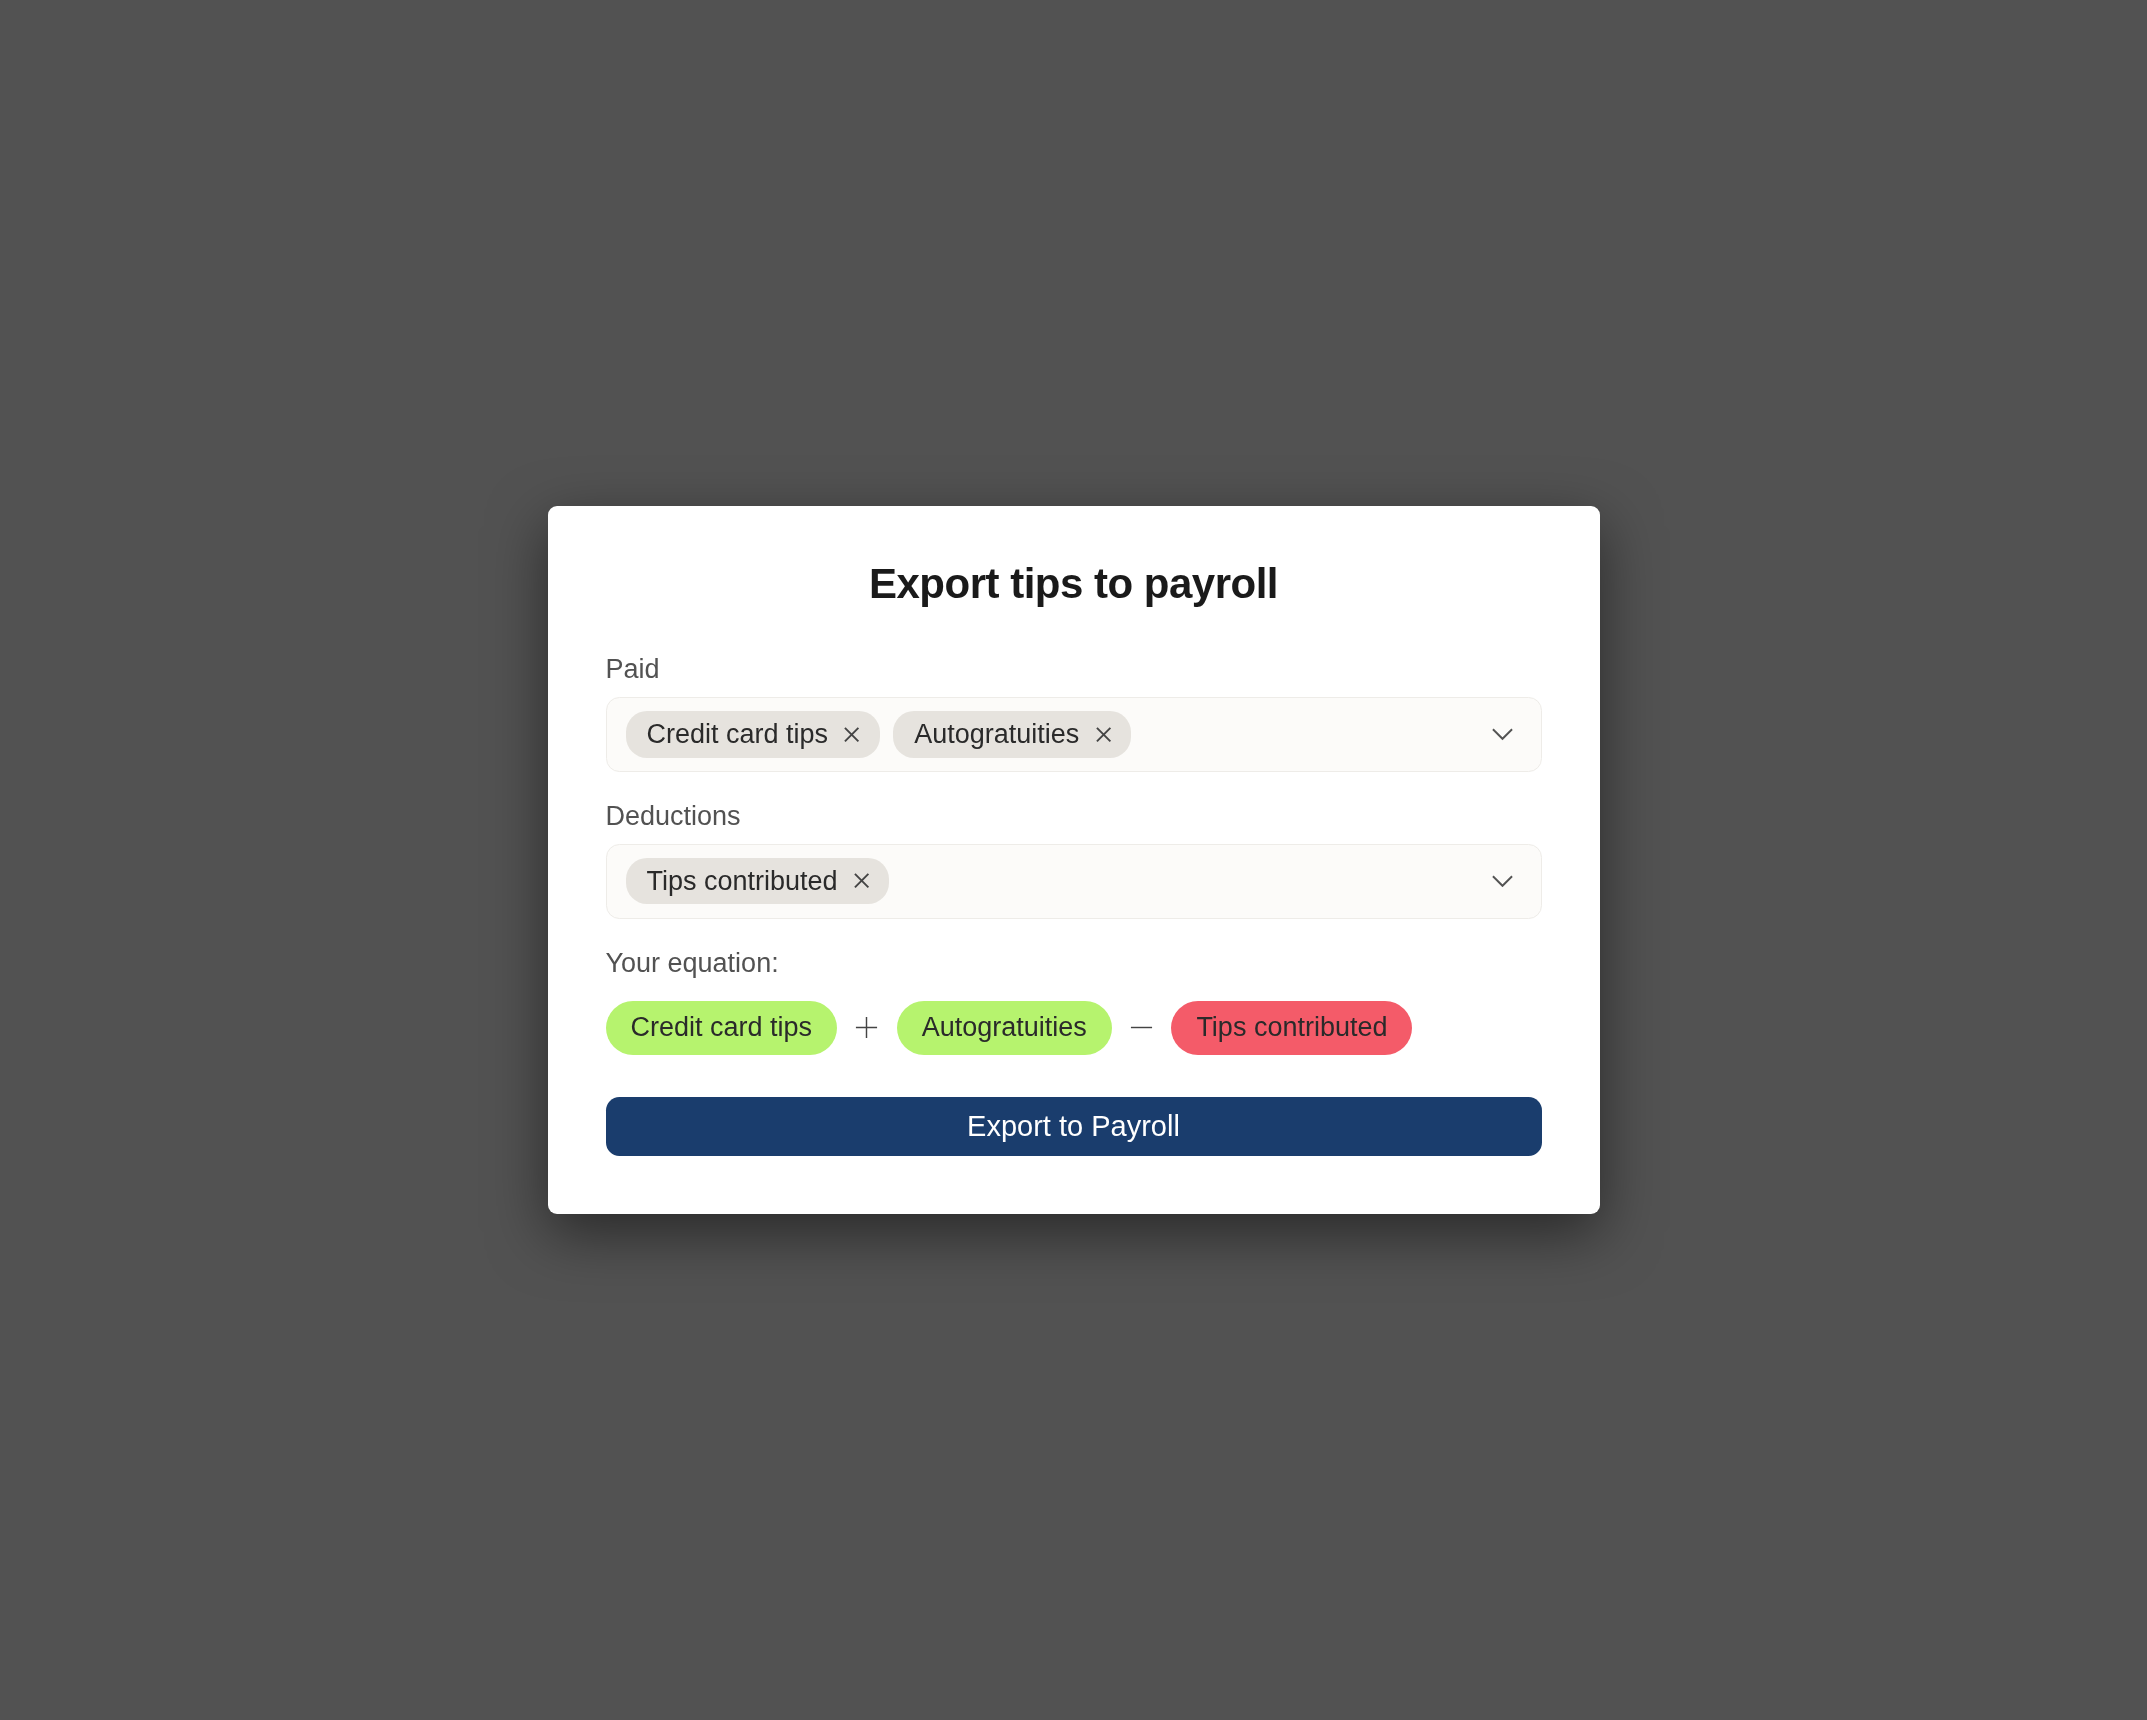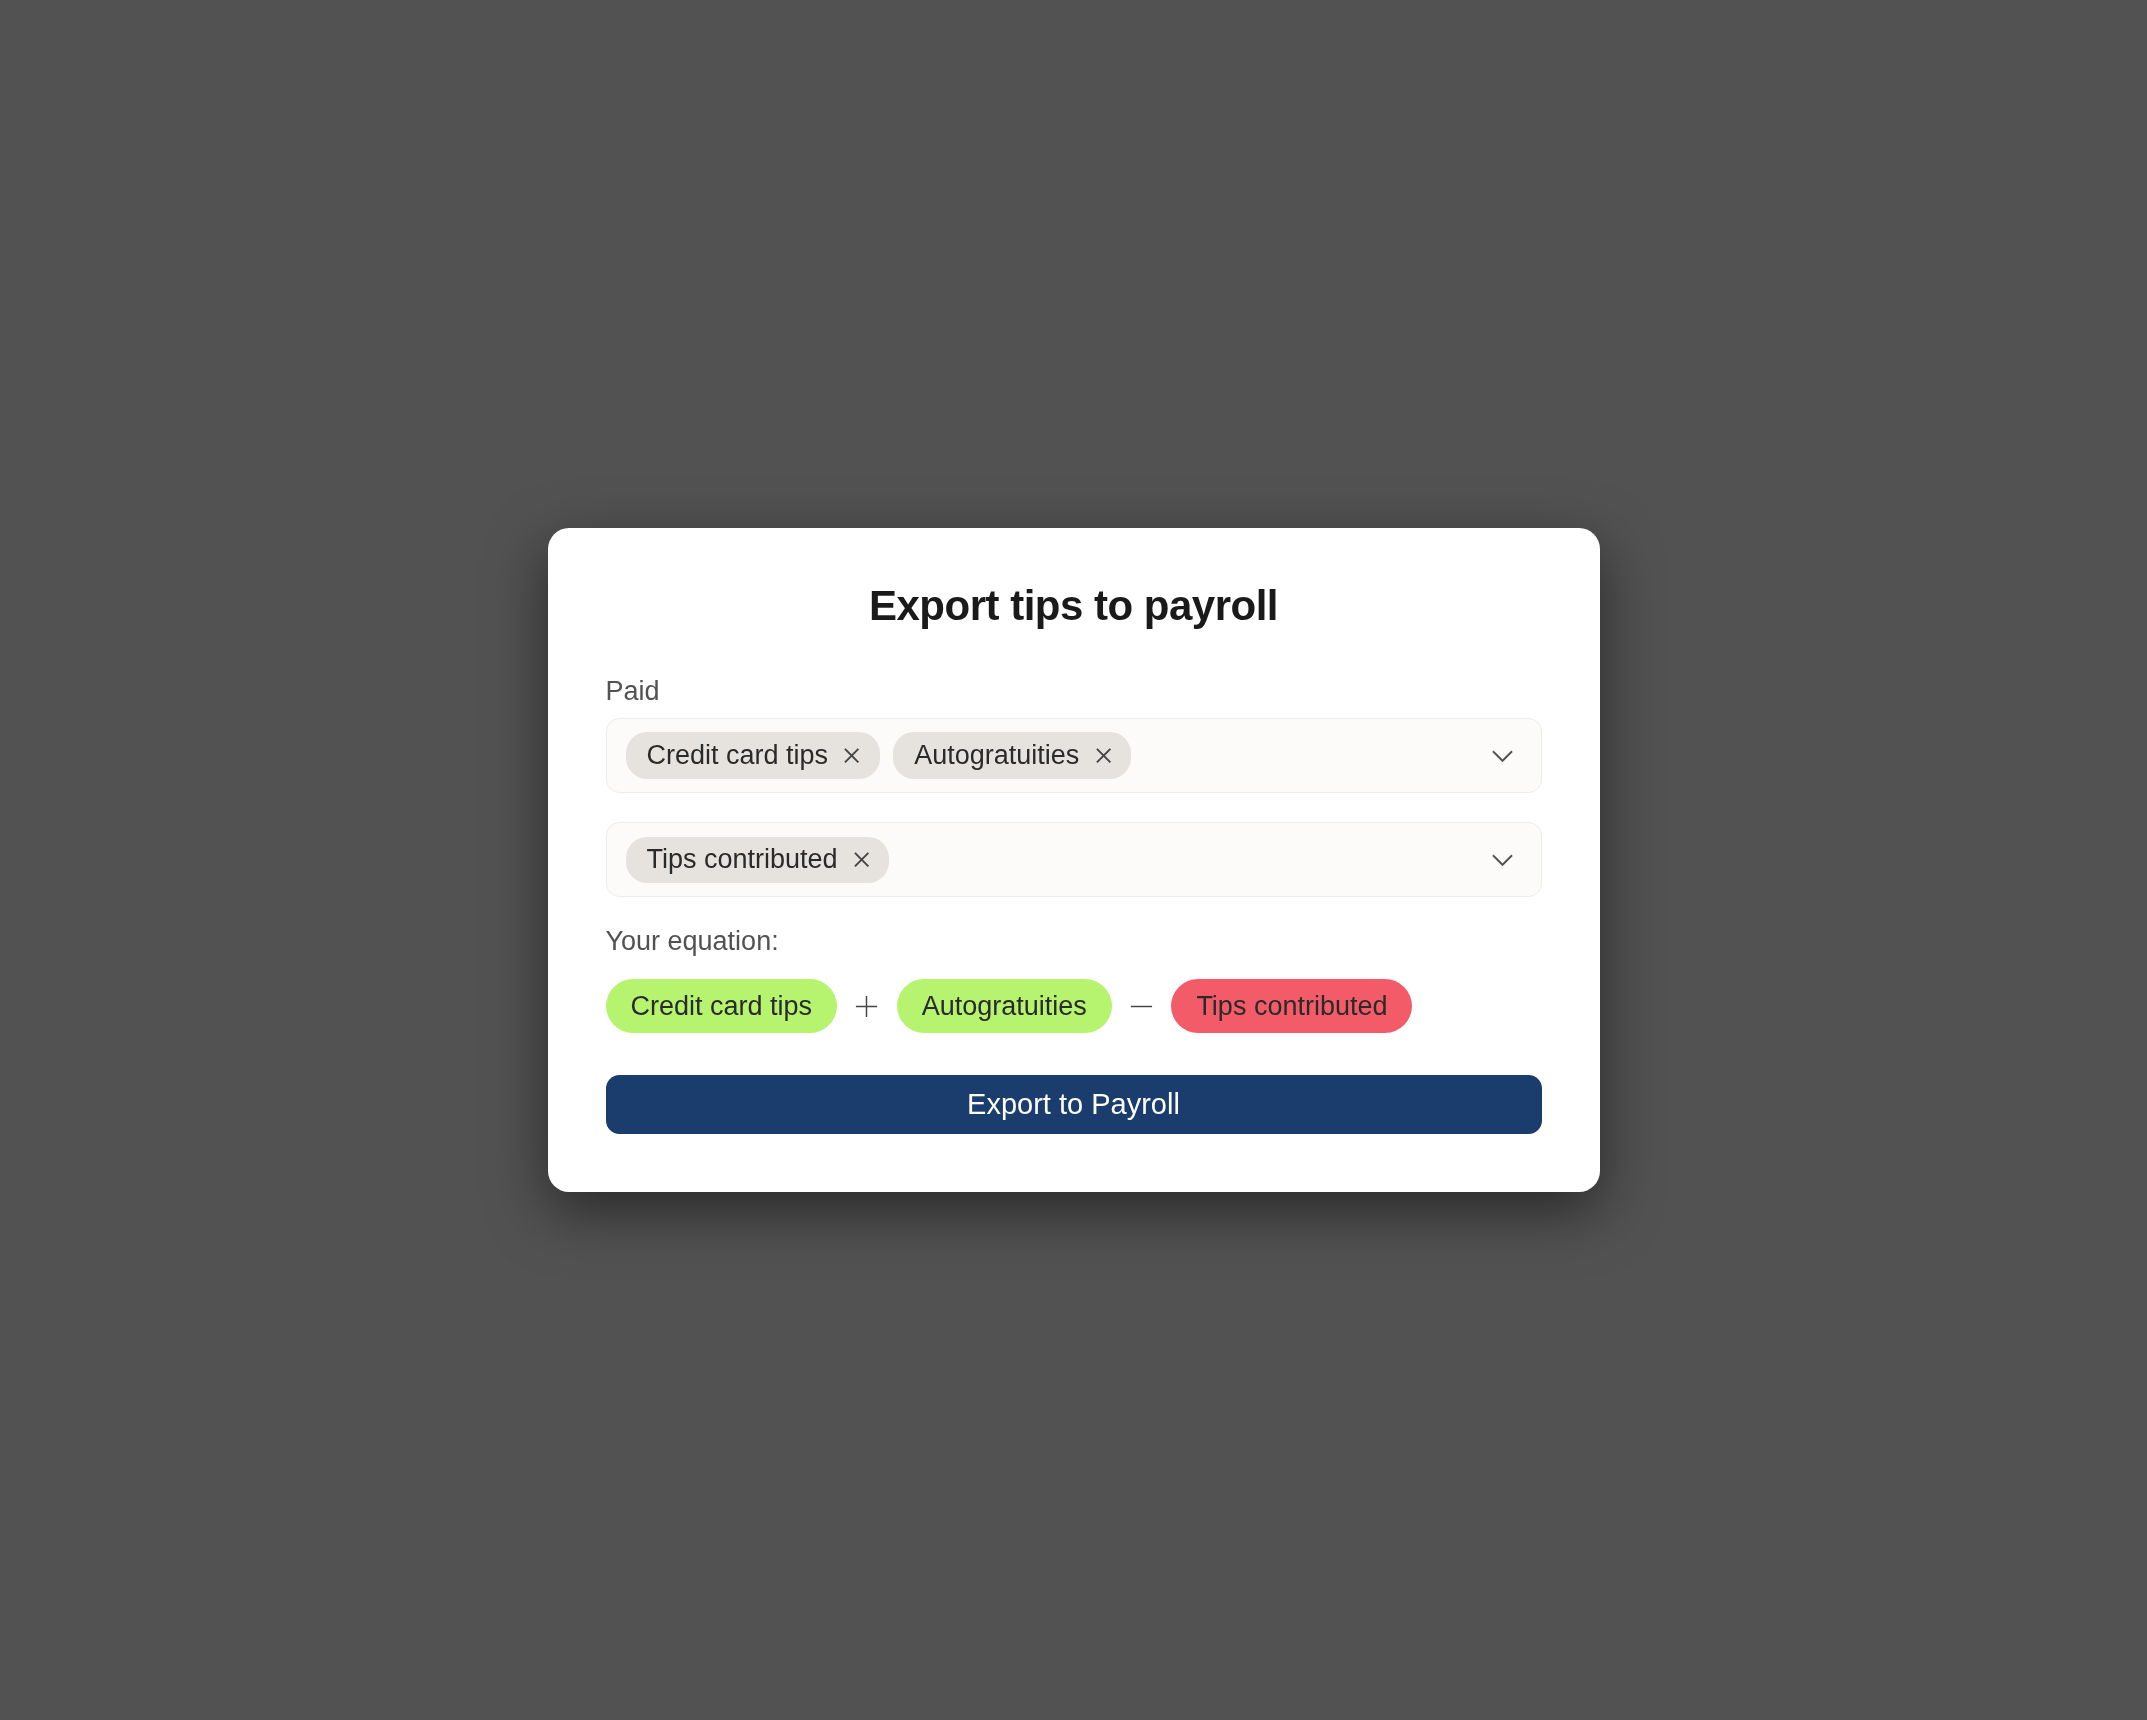--- a/index.html
+++ b/index.html
@@ -11,21 +11,21 @@
       font-family: -apple-system, BlinkMacSystemFont, "Segoe UI", Helvetica, Arial, sans-serif;
       background: #525252;
       display: flex;
       align-items: center;
       justify-content: center;
       min-height: 100vh;
       padding: 38px;
     }
     .modal {
       background: #ffffff;
-      border-radius: 21px;
+      border-radius: 9px;
       width: 1052px;
       padding: 54px 58px 58px 58px;
       box-shadow: 0 19px 58px rgba(0,0,0,0.5);
     }
     .title {
       font-size: 42px;
       font-weight: 600;
       color: #1a1a1a;
       text-align: center;
       margin-bottom: 46px;
@@ -166,20 +166,21 @@
       </div>
       <span class="chevron">
         <svg viewBox="0 0 24 14" fill="none">
             <path d="M2 2 L12 12 L22 2" stroke="#555" stroke-width="2"></path>
           </svg>
       </span>
     </div>
   </div>
 
   <div class="field">
+    <div class="field-label">Deductions</div>
     <div class="select-box">
       <div class="chip">
         <span class="chip-label">Tips contributed</span>
         <span class="chip-close">
           <svg viewBox="0 0 18 18" fill="none">
               <path d="M2 2 L16 16 M16 2 L2 16" stroke="#444" stroke-width="2"></path>
             </svg>
         </span>
       </div>
       <span class="chevron">

